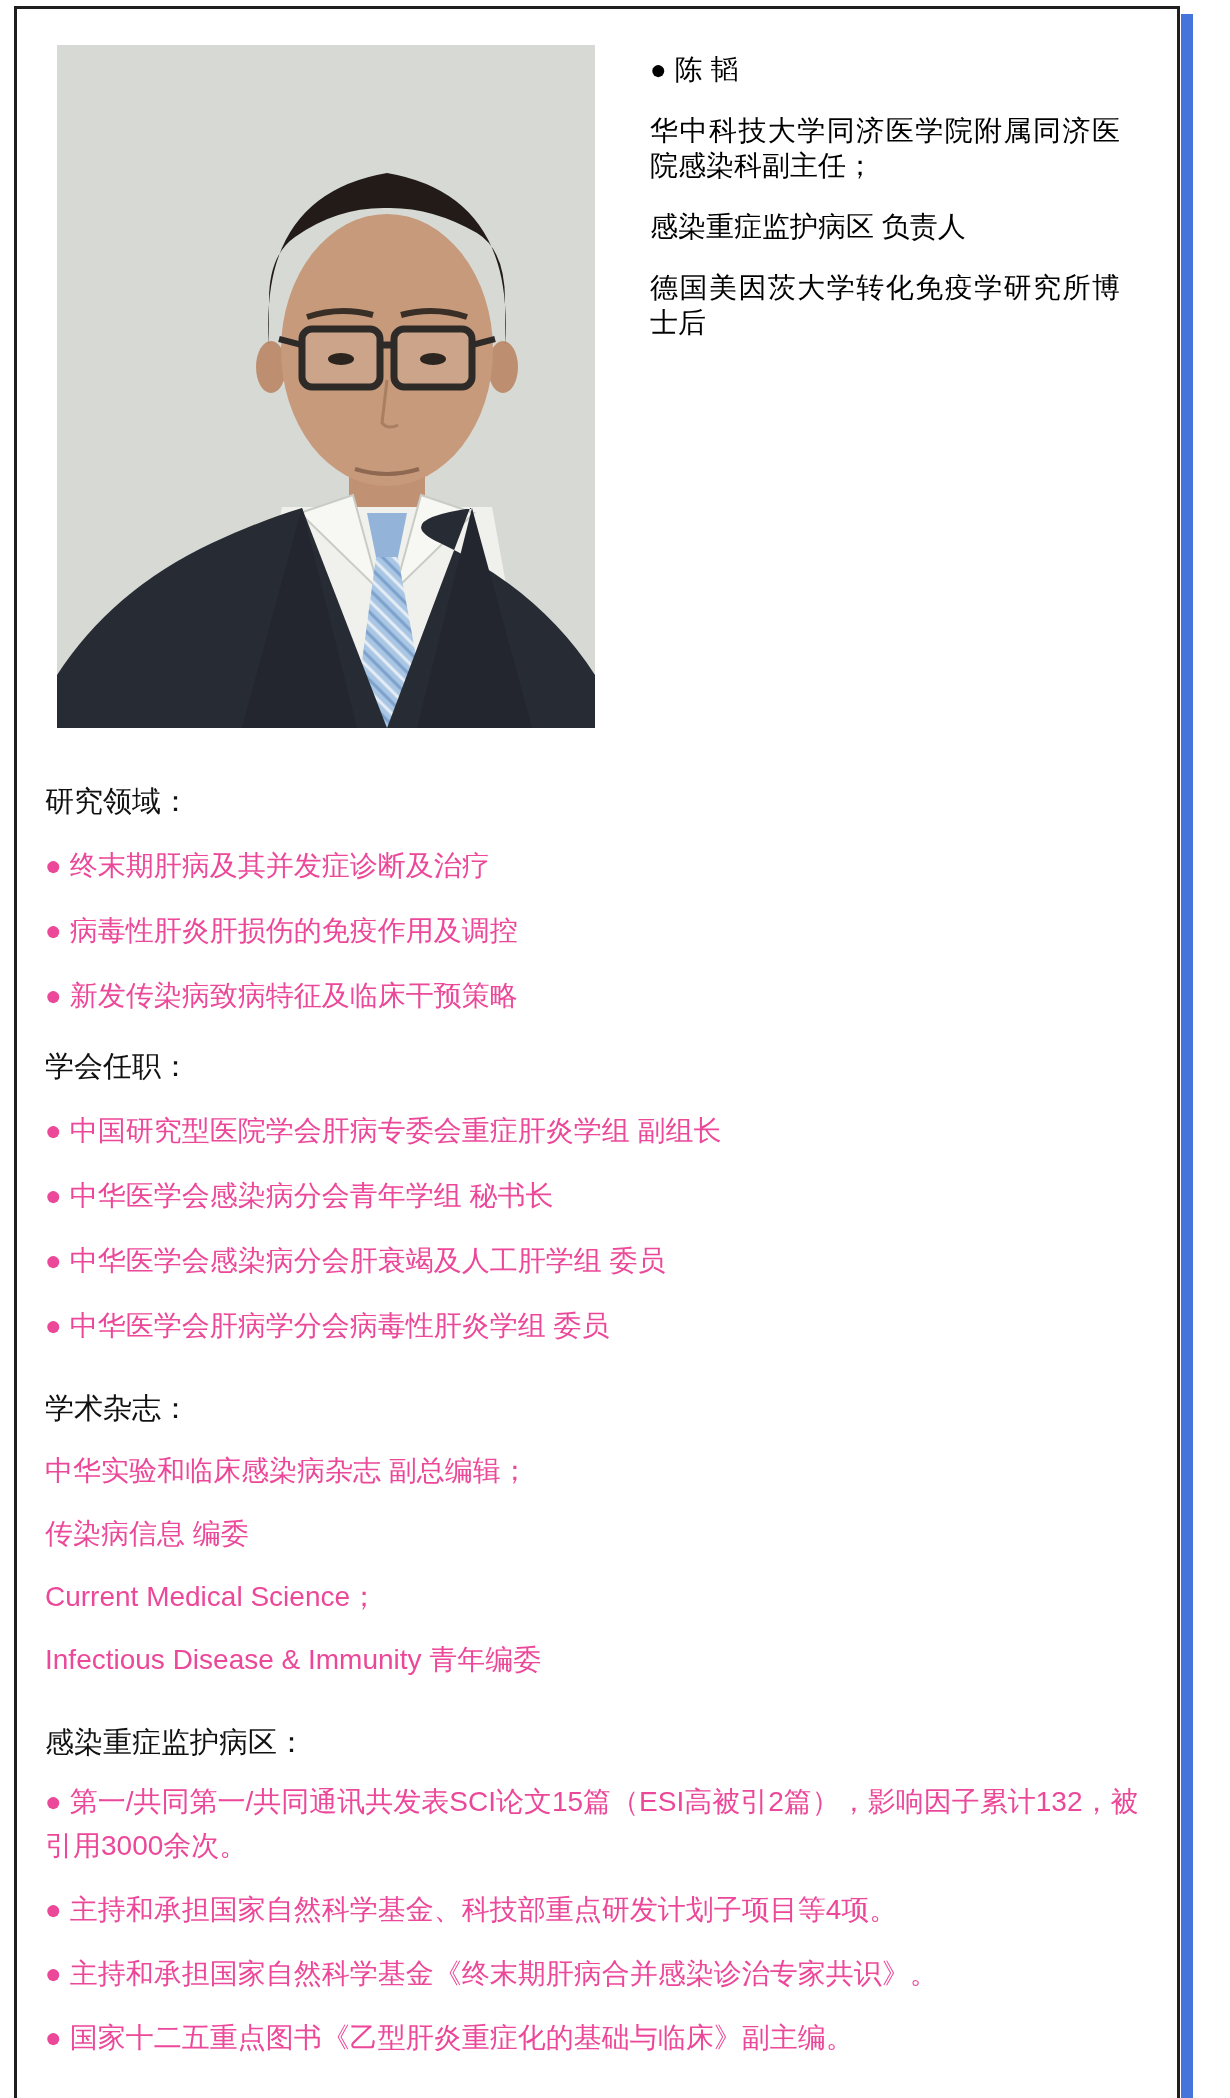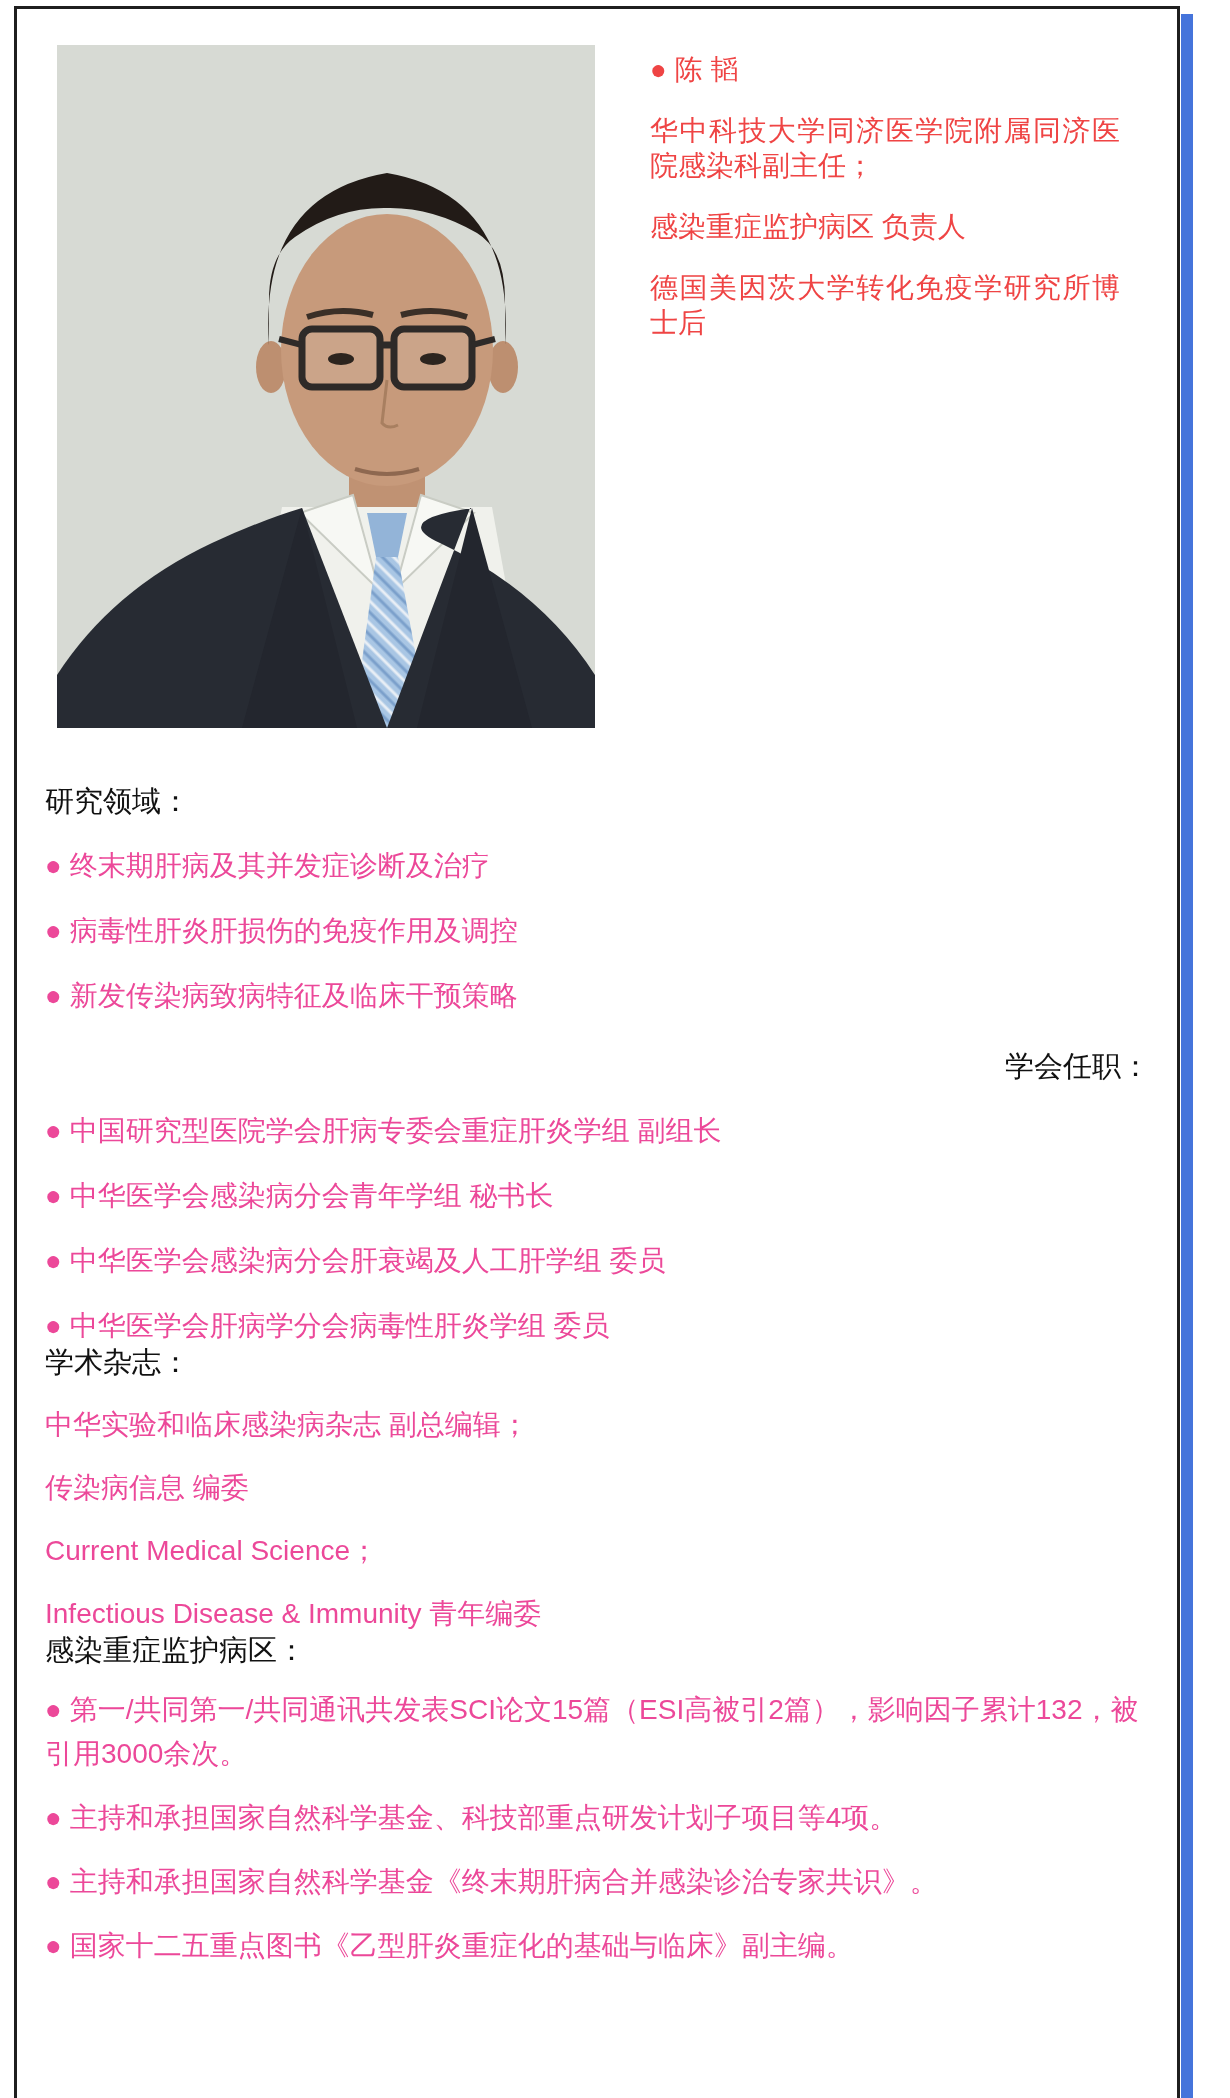--- a/index.html
+++ b/index.html
@@ -19,31 +19,31 @@
   }
   .photo {
     position:absolute; left:57px; top:45px; width:538px; height:683px;
     display:block;
   }
   .intro {
     position:absolute; left:650px; top:52px; width:470px;
   }
   .intro p {
     margin:0 0 26px 0; font-size:28px; line-height:35px;
-    color:#ef4444; text-align:justify;
+    color:#000000; text-align:justify;
   }
   .sections {
     position:absolute; left:45px; top:783px; width:1105px;
   }
   .sec-h {
     font-size:29px; font-weight:normal; color:#111111;
     line-height:36px; margin:0;
   }
-  .sec-h.gap-a { margin-top:34px;text-align:right; }
-  .sec-h.gap-b { }
+  .sec-h.gap-a { margin-top:34px; }
+  .sec-h.gap-b { margin-top:46px; }
   .item {
     font-size:28px; color:#ec4899; line-height:36px; margin:29px 0 0 0;
   }
   .jitem { margin-top:27px; }
   .aitem { line-height:44px; margin:20px 0 0 0; }
 </style>
 </head>
 <body>
 
 <div class="card"></div>

